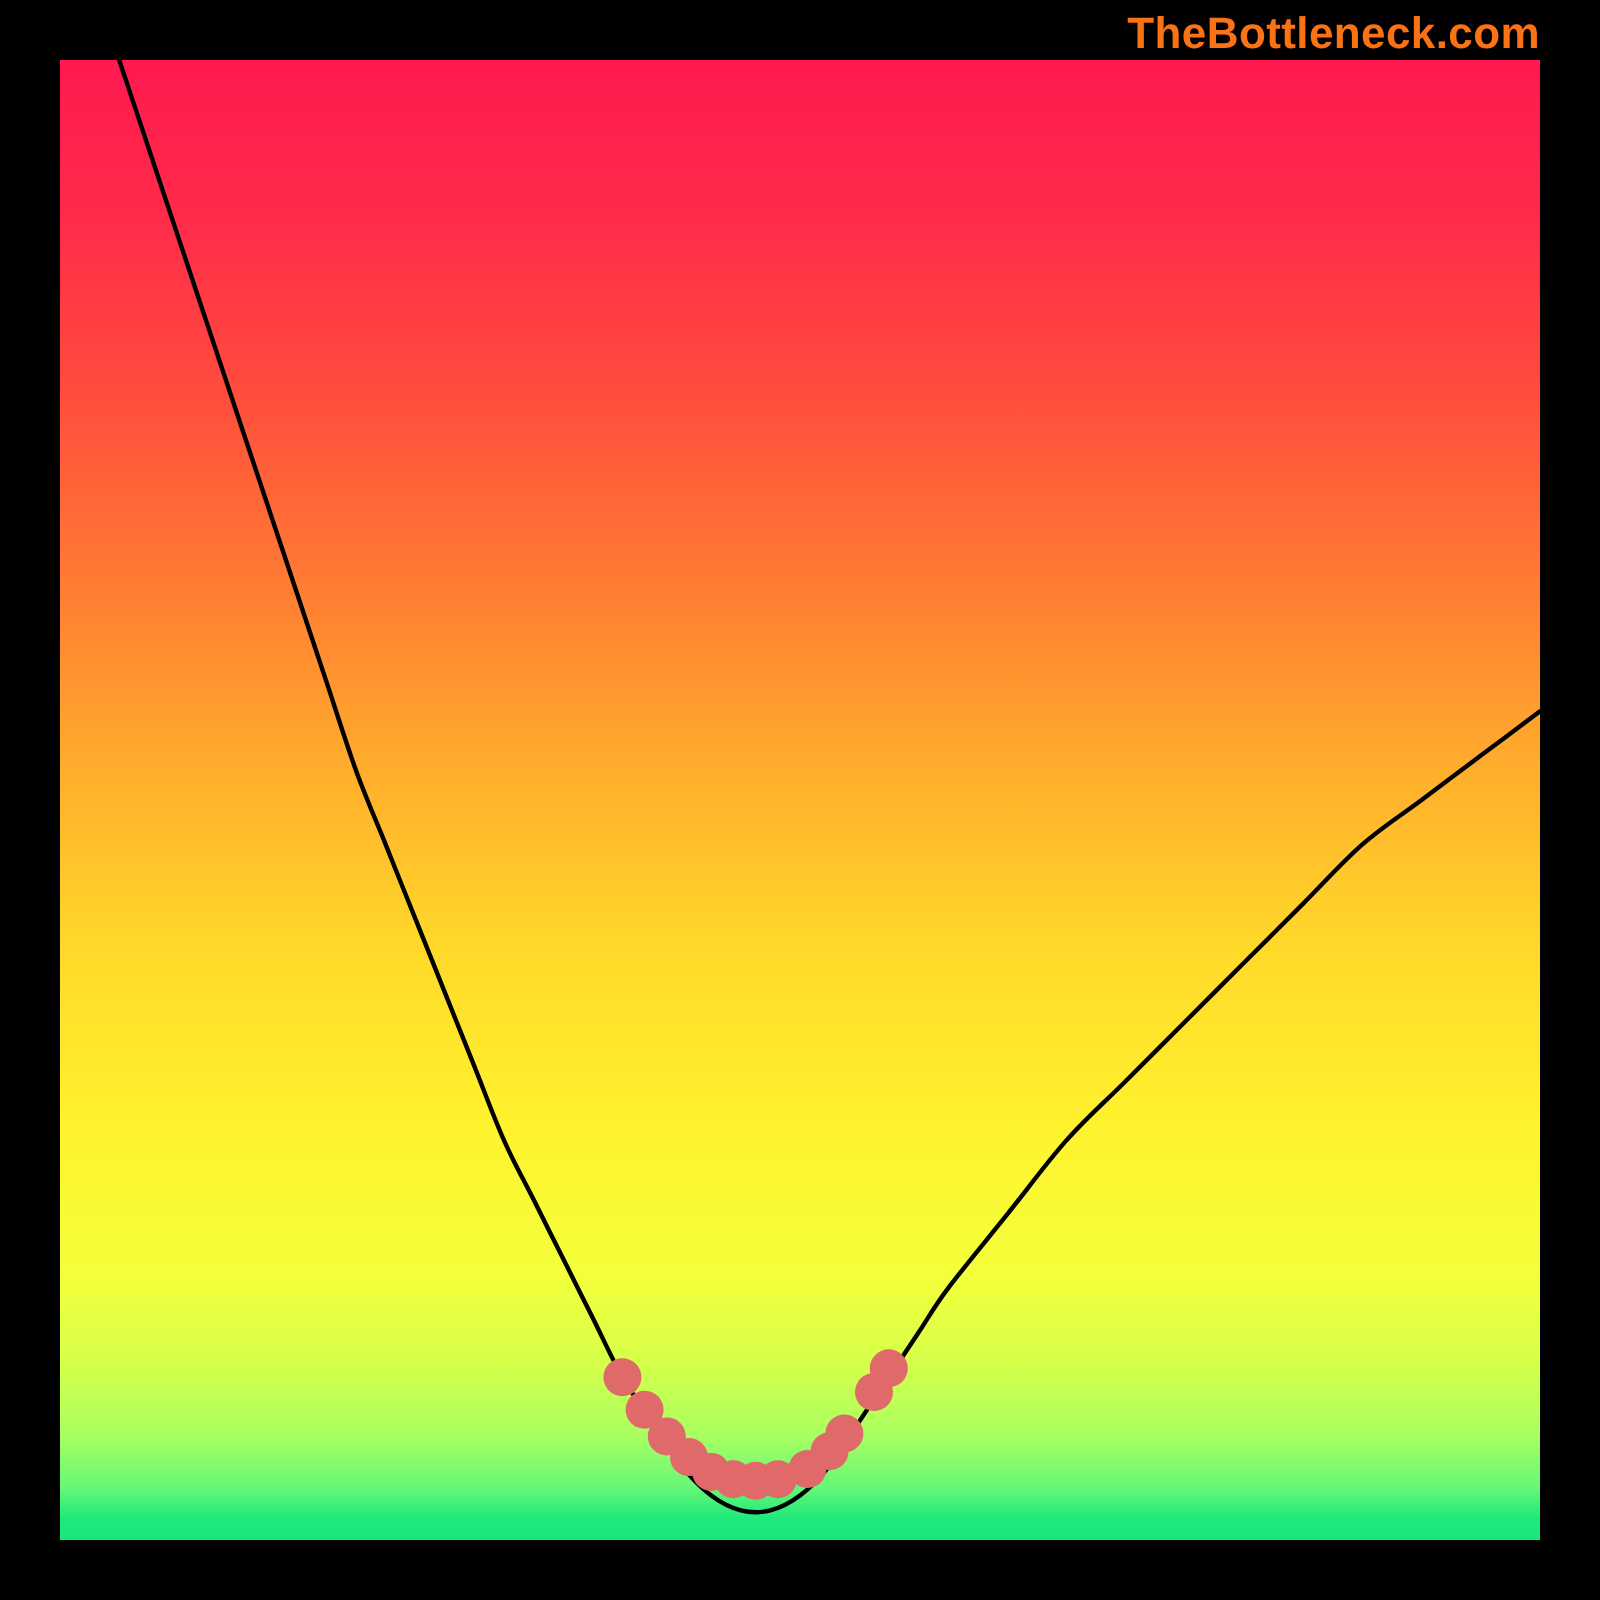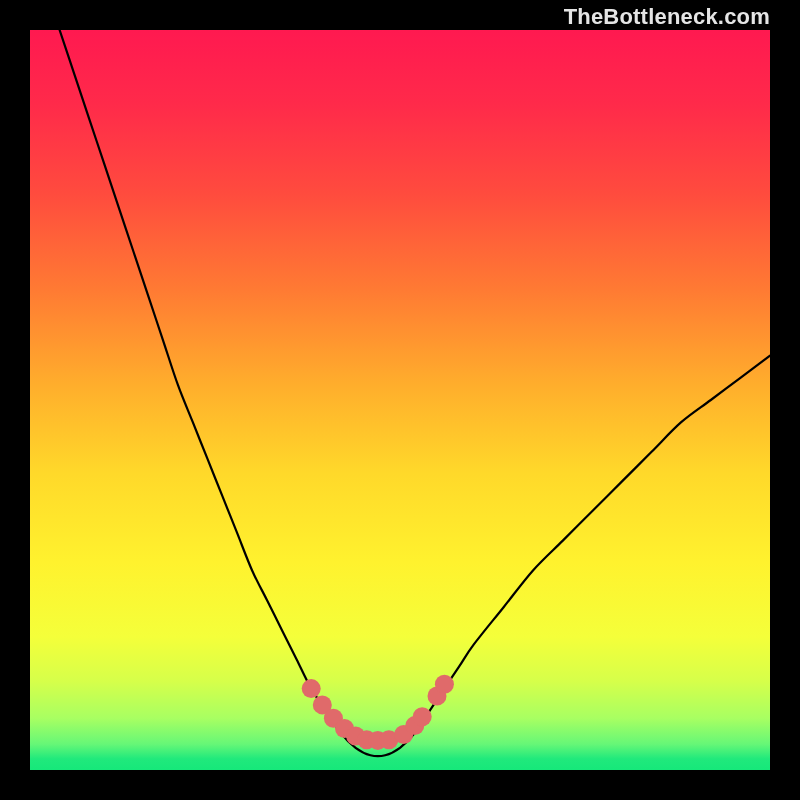--- a/index.html
+++ b/index.html
@@ -20,21 +20,21 @@
     overflow: hidden;
   }
   .gradient {
     position: absolute;
     left: 0; top: 0; right: 0; bottom: 0;
   }
   .watermark {
     position: absolute;
     top: 4px;
     right: 30px;
-    color: #e5e5e5;
+    color: #f97316;
     font-size: 22px;
     font-weight: 600;
     letter-spacing: 0.2px;
   }
   svg.curve {
     position: absolute;
     left: 0; top: 0;
     width: 740px;
     height: 740px;
     overflow: visible;

